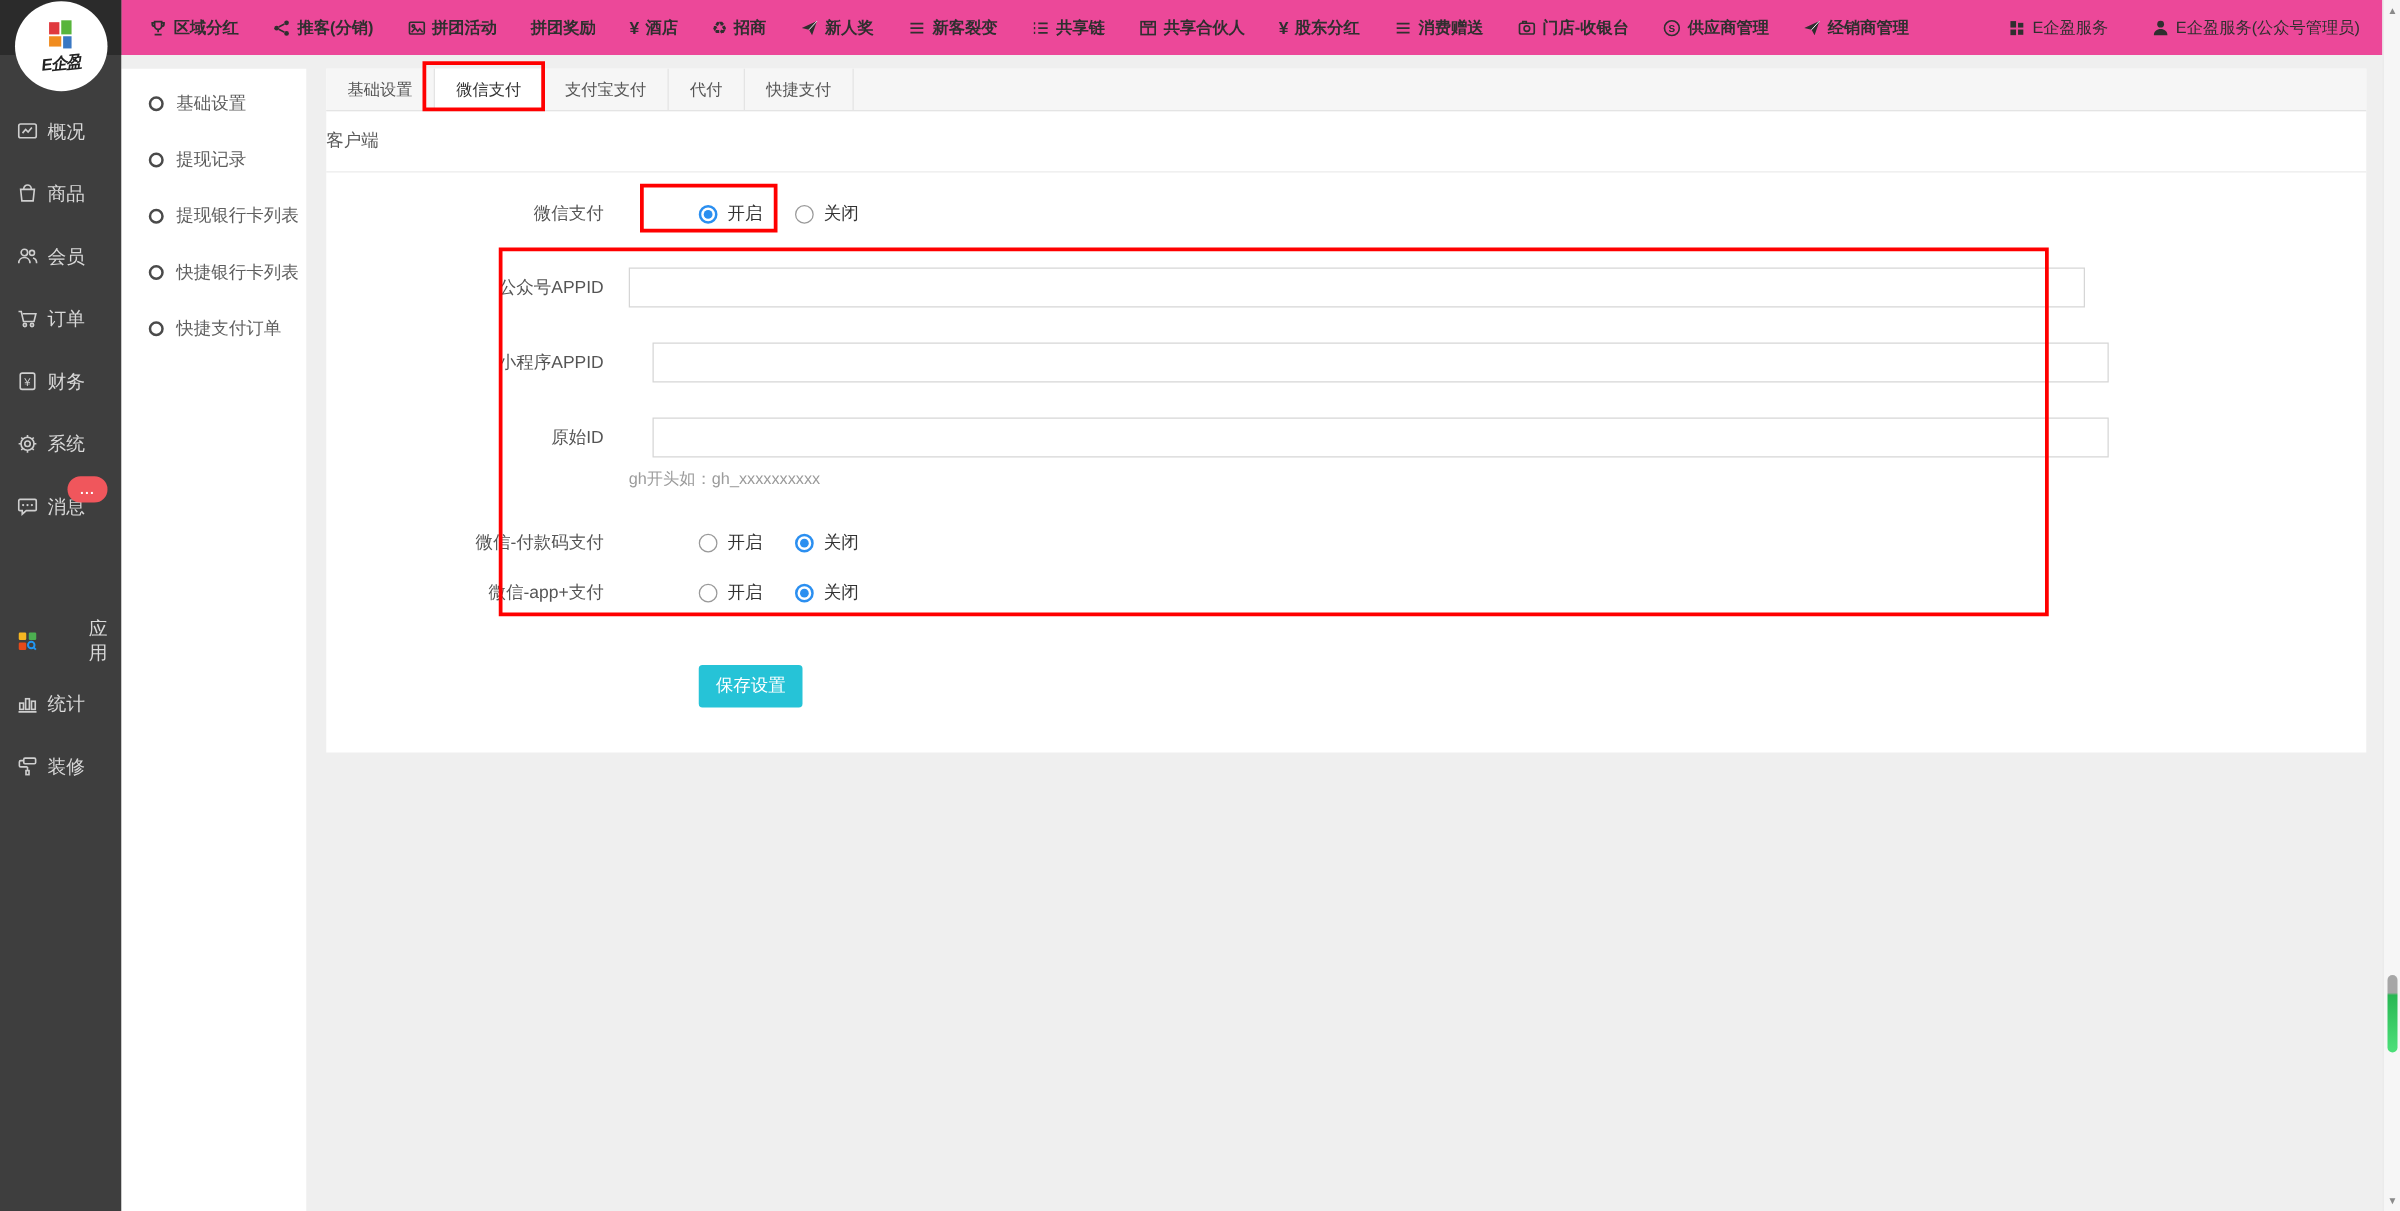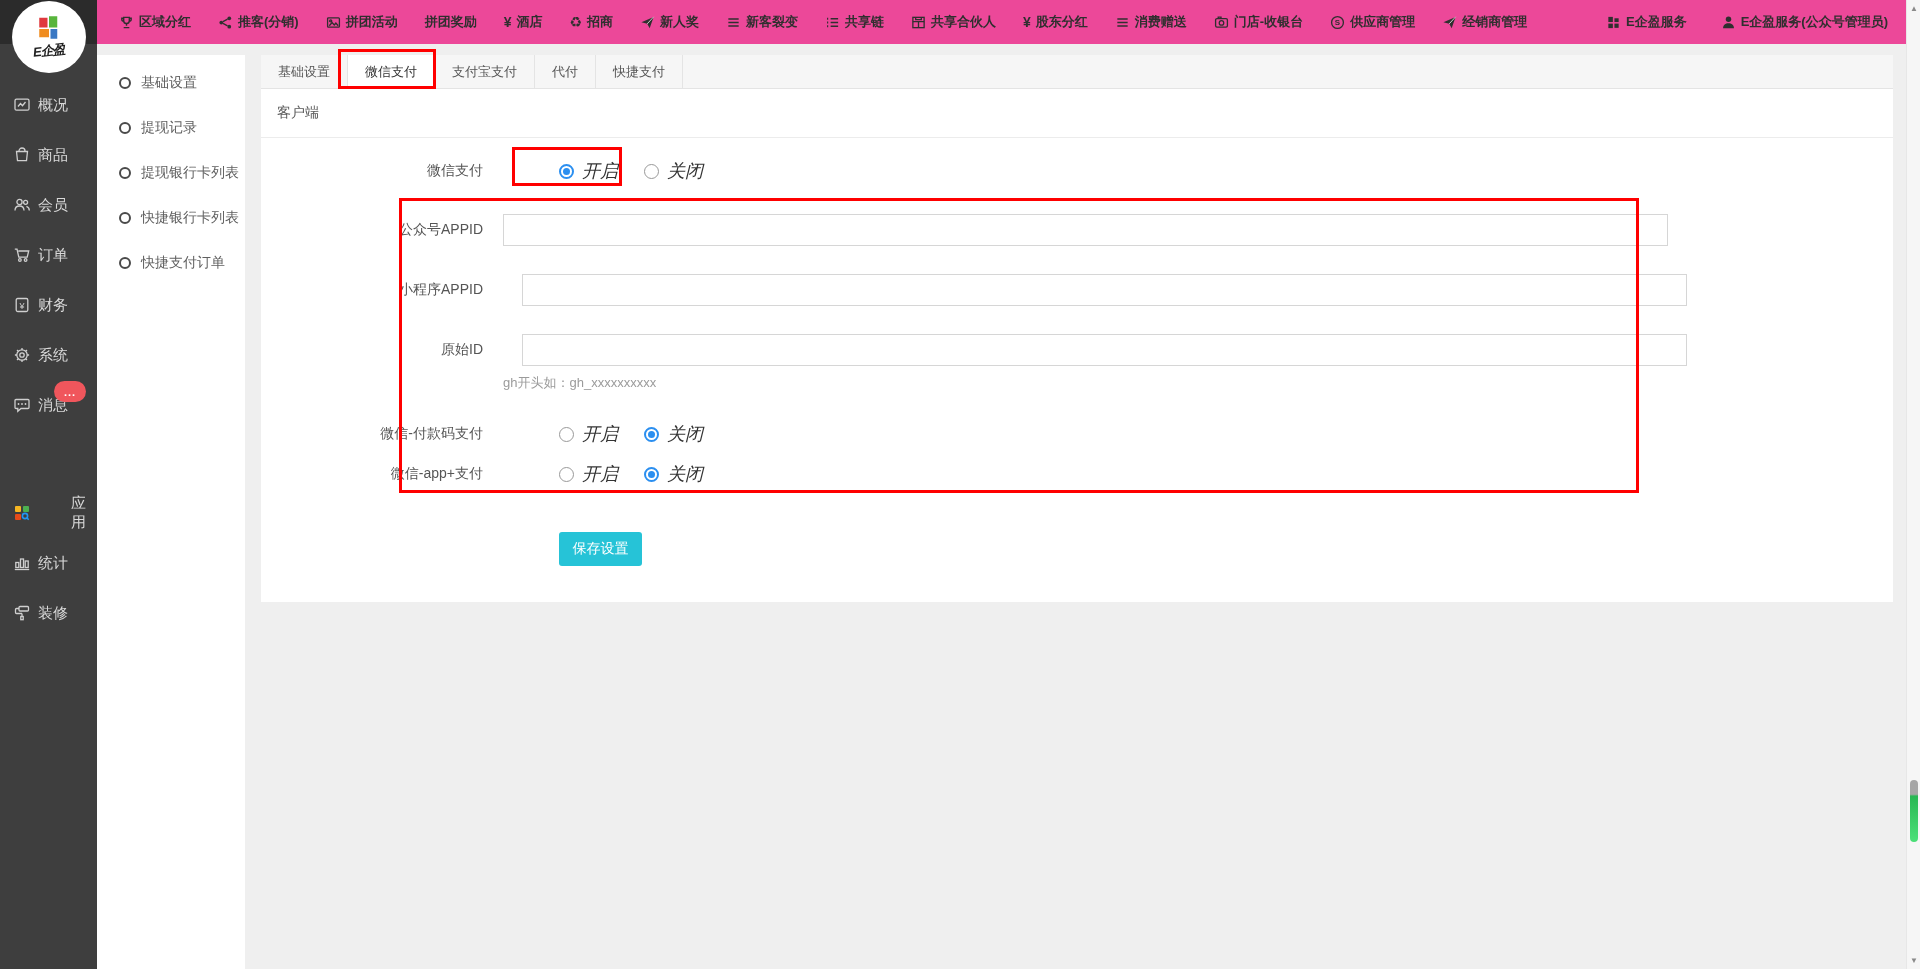--- a/index.html
+++ b/index.html
@@ -21,46 +21,46 @@
   .side-badge { position:absolute; left:54px; top:1px; min-width:32px; height:21px; background:#f0565c; border-radius:11px;
     color:#fff; font-size:11px; font-weight:bold; display:flex; align-items:center; justify-content:center; letter-spacing:1px; line-height:10px; }
 
   
   .topbar { position:absolute; left:97px; top:0; right:14px; height:44px; background:#ec4899; display:flex; align-items:center;
     padding-left:22px; padding-right:18px; z-index:4; }
   .nav-item { display:flex; align-items:center; gap:5px; font-size:13px; font-weight:bold; color:#2f2f2f; margin-right:27px; cursor:pointer; white-space:nowrap; }
   .nav-item svg { width:15px; height:15px; color:#2f2f2f; flex:none; }
   .nav-glyph { font-size:14px; font-weight:bold; line-height:1; }
   .topbar-right { margin-left:auto; display:flex; align-items:center; gap:34px; }
-  .topbar-right .nav-item { margin-right:0; font-weight:bold; font-size:13px; }
+  .topbar-right .nav-item { margin-right:0; font-weight:normal; font-size:13px; }
 
   
   .submenu { position:absolute; left:97px; top:55px; width:148px; height:914px; background:#fff; padding-top:5px; z-index:3; }
   .submenu-item { height:45px; display:flex; align-items:center; gap:10px; padding-left:22px; font-size:14px; color:#5f5f5f; cursor:pointer; white-space:nowrap; }
   .ring-icon { width:12px; height:12px; border:2px solid #4a4a4a; border-radius:50%; flex:none; }
 
   
   .main-panel { position:absolute; left:261px; top:55px; width:1632px; height:547px; background:#fff; z-index:2; }
   .tabbar { height:34px; background:#f6f6f6; border-bottom:1px solid #e4e4e4; display:flex; }
   .tab { padding:0 17px; display:flex; align-items:center; font-size:13px; color:#555; border-right:1px solid #e4e4e4; cursor:pointer; }
   .tab.active { background:#fff; color:#333; }
-  .section-row { height:49px; display:flex; align-items:center; padding-left:16px; font-size:14px; color:#595959; border-bottom:1px solid #ececec; }
+  .section-row { height:49px; display:flex; align-items:center; padding-left:0; font-size:14px; color:#595959; border-bottom:1px solid #ececec; }
 
   
   .form { padding-top:15px; }
   .form-row { display:flex; align-items:center; }
   .form-label { width:242px; text-align:right; padding-right:20px; font-size:14px; color:#555; flex:none; }
   .text-input { width:1165px; height:32px; border:1px solid #d6d6d6; background:#fff; padding:0 10px; font-size:13px; color:#333; outline:none; }
   .radio-row { height:36px; }
   .radio-group { display:flex; align-items:center; gap:26px; margin-left:56px; }
   .radio { display:flex; align-items:center; gap:8px; cursor:pointer; }
   .radio-dot { position:relative; width:15px; height:15px; border:1px solid #999; border-radius:50%; background:#fff; flex:none; }
   .radio.checked .radio-dot { border:2px solid #2b8ff0; }
   .radio.checked .radio-dot::after { content:''; position:absolute; inset:2px; background:#2b8ff0; border-radius:50%; }
-  .radio-label { font-size:18px; color:#333;font-style:italic; }
+  .radio-label { font-size:14px; color:#333; }
   .row-m1 { margin-top:25px; }
   .row-m2 { margin-top:28px;gap:19px; }
   .hint { margin-left:242px; margin-top:8px; font-size:13px; color:#9b9b9b; }
   .radio-row-a { margin-top:24px; }
   .radio-row-b { margin-top:4px; }
   .save-row { margin-top:40px; padding-left:298px; }
   .save-btn { width:83px; height:34px; background:#26c3d7; color:#fff; border:none; border-radius:3px; font-size:14px; cursor:pointer;
     font-family:"Liberation Sans","DejaVu Sans",sans-serif; }
 
   

